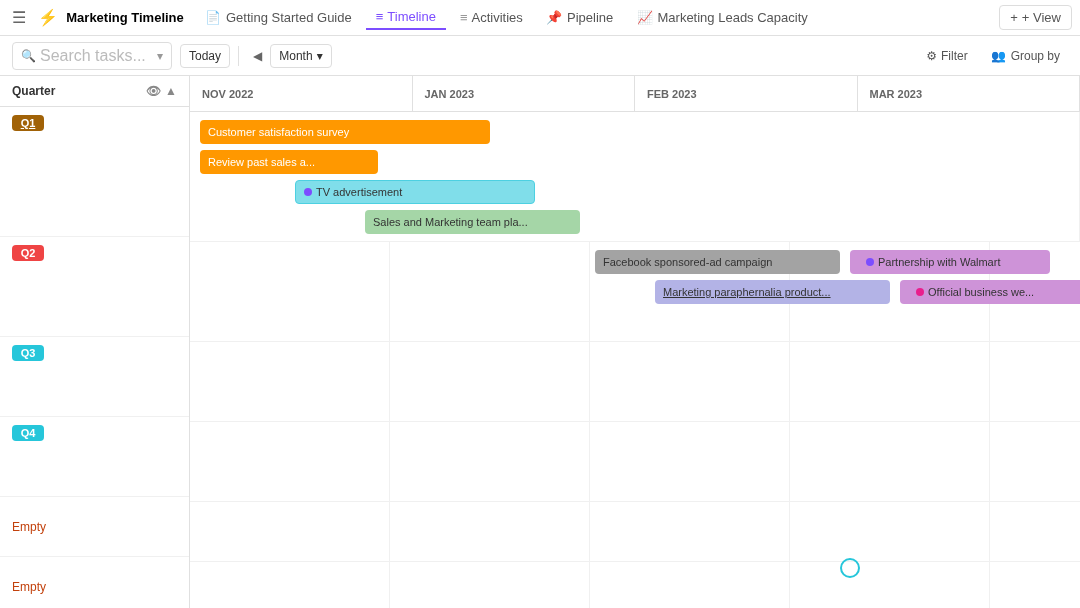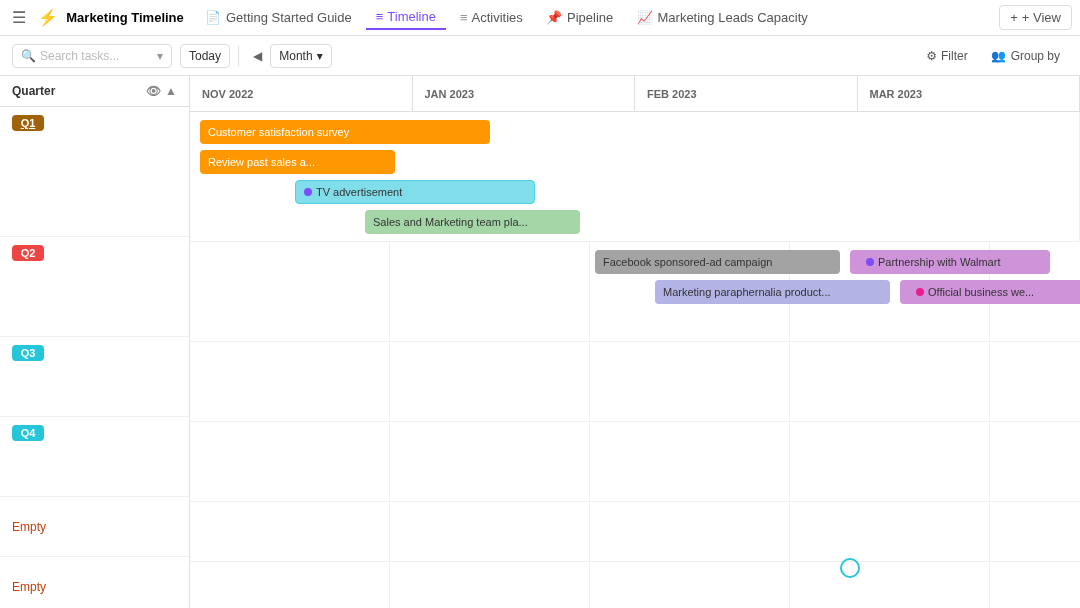--- a/index.html
+++ b/index.html
@@ -179,21 +179,21 @@
 
   <div class="nav-view-btn">
     <span>+</span>
     <span>+ View</span>
   </div>
 </div>
 
 <div class="toolbar">
   <div class="search-box">
     <span style="color:#999;">🔍</span>
-    <span style="color:#bbb; font-size:12px;">Search tasks...</span>
+    <span style="color:#bbb; font-size:16px;">Search tasks...</span>
     <span style="margin-left:auto; color:#999;">▾</span>
   </div>
 
   <div class="today-btn">Today</div>
 
   <div class="toolbar-divider"></div>
 
   <div class="toolbar-nav">
     <span class="nav-arrow">◀</span>
     <div class="month-btn">
@@ -259,21 +259,21 @@
     <div class="timeline-row" style="min-height:130px; position:relative;flex-direction:column;">
       <div class="timeline-cell"></div>
       <div class="timeline-cell"></div>
       <div class="timeline-cell"></div>
       <div class="timeline-cell"></div>
       <div class="timeline-cell"></div>
 
       <div class="task-bar task-orange" style="top:8px; left:10px; width:290px;">
         <span>Customer satisfaction survey</span>
       </div>
-      <div class="task-bar task-orange" style="top:38px; left:10px; width:195px;">
+      <div class="task-bar task-orange" style="top:38px; left:10px; width:178px;">
         <span>Review past sales a...</span>
       </div>
       <div class="task-bar task-teal" style="top:68px; left:105px; width:240px;">
         <span class="task-dot" style="background:#7c4dff;"></span>
         <span>TV advertisement</span>
       </div>
       <div class="task-bar task-green" style="top:98px; left:175px; width:215px;">
         <span>Sales and Marketing team pla...</span>
       </div>
     </div>
@@ -285,21 +285,21 @@
       <div class="timeline-cell"></div>
       <div class="timeline-cell"></div>
 
       <div class="task-bar task-lavender" style="top:8px; left:405px; width:245px; background:#a3a3a3; color:#333;">
         <span>Facebook sponsored-ad campaign</span>
       </div>
       <div class="task-bar task-purple" style="top:8px; left:660px; width:200px; background:#ce93d8; color:#333;">
         <span class="task-dot" style="background:#7c4dff;"></span>
         <span>Partnership with Walmart</span>
       </div>
-      <div class="task-bar task-lavender" style="top:38px; left:465px; width:235px; background:#b3b3e6; color:#333;">
+      <div class="task-bar task-lavender" style="top:38px; left:465px; width:235px; background:#b3b3e6; color:#333;text-decoration:underline;">
         <span>Marketing paraphernalia product...</span>
       </div>
       <div class="task-bar task-purple" style="top:38px; left:710px; width:200px; background:#ce93d8; color:#333;">
         <span class="task-dot-pink"></span>
         <span>Official business we...</span>
       </div>
     </div>
 
     <div class="timeline-row" style="min-height:80px; position:relative;">
       <div class="timeline-cell"></div>

